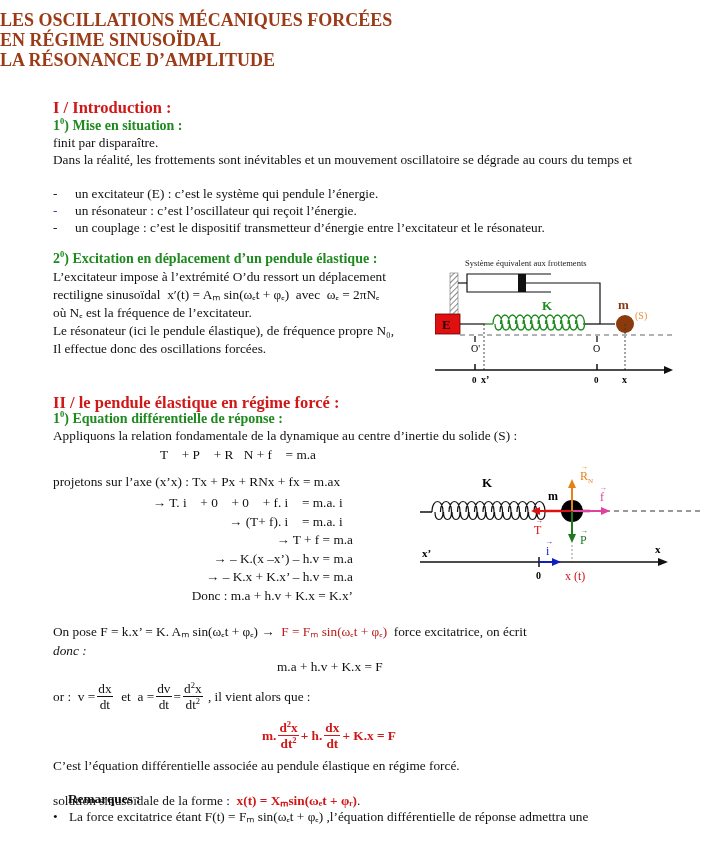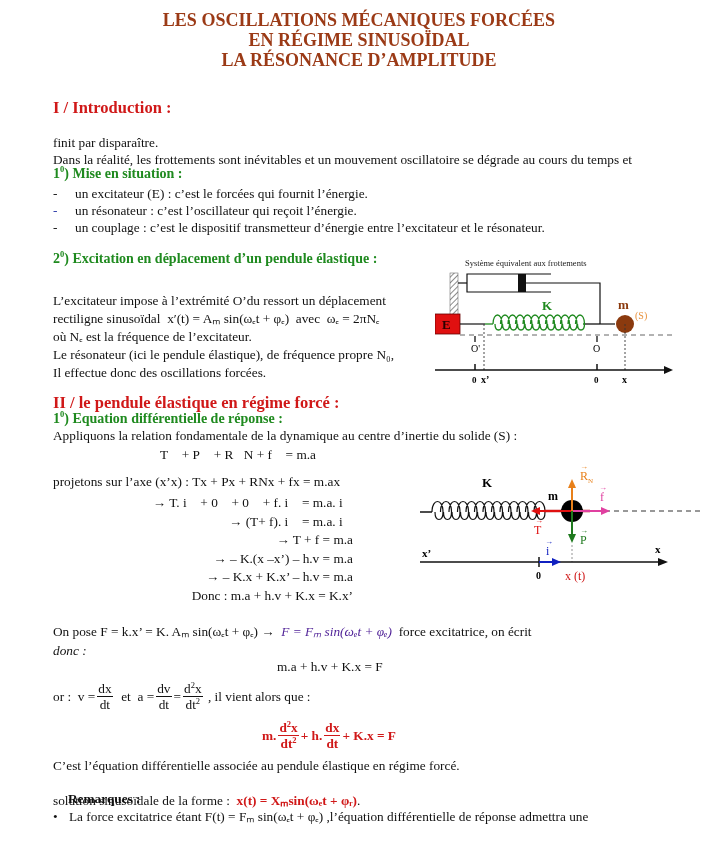--- a/index.html
+++ b/index.html
@@ -1,57 +1,57 @@
 <!DOCTYPE html>
 <html><head>
 <meta charset="utf-8">
 <style>
   html, body { margin:0; padding:0; background:#ffffff; }
   body { width:718px; height:856px; position:relative; overflow:hidden;
          font-family:"Liberation Serif", serif; color:#111; font-size:13.3px; }
   .abs { position:absolute; white-space:nowrap; }
-  .title { font-weight:bold; color:#9b3a16; font-size:18px; text-align:center; line-height:20px; }
+  .title { font-weight:bold; color:#9b3a16; font-size:18px; text-align:left; line-height:20px; }
   .h1 { font-weight:bold; color:#d01818; font-size:16.5px; }
   .h2 { font-weight:bold; color:#1f8a1f; font-size:14px; }
   .p { font-size:13.3px; line-height:17px; }
   .red { color:#d01818; font-weight:bold; }
-  .blue { color:#4c1d95;font-style:italic; }
+  .blue { color:#b91c1c; }
   sub, sup { font-size:8.5px; line-height:0; }
   .frac { display:inline-block; vertical-align:middle; text-align:center; margin:0 2px; }
   .frac span { display:block; line-height:15px; padding:0 1px; }
   .frac .num { border-bottom:1px solid currentColor; }
   svg text { font-family:"Liberation Serif", serif; }
 </style>
 </head>
 <body>
 
 <div class="abs title" style="left:0;width:718px;top:10px;">
   <div>LES OSCILLATIONS MÉCANIQUES FORCÉES</div>
   <div>EN RÉGIME SINUSOÏDAL</div>
   <div>LA RÉSONANCE D’AMPLITUDE</div>
 </div>
 
 <div class="abs h1" style="left:53px;top:98px;">I / Introduction :</div>
-<div class="abs h2" style="left:53px;top:118px;margin-top:48px;">
+<div class="abs h2" style="left:53px;top:118px;">
   <span>1</span><sup>0</sup><span>) Mise en situation :</span>
 </div>
 <div class="abs p" style="left:53px;top:134px;">
   <div>finit par disparaître.</div>
   <div>Dans la réalité, les frottements sont inévitables et un mouvement oscillatoire se dégrade au cours du temps et</div>
 </div>
 <div class="abs p" style="left:53px;top:185px;">
-  <div style="height:17px;"><span style="display:inline-block;width:22px;">-</span><span>un excitateur (E) : c’est le forcées qui fournit l’énergie.</span></div>
+  <div style="height:17px;"><span style="display:inline-block;width:22px;">-</span><span>un excitateur (E) : c’est le système qui pendule l’énergie.</span></div>
   <div style="height:17px;"><span style="display:inline-block;width:22px;color:#2a3aa8;">-</span><span>un résonateur : c’est l’oscillateur qui reçoit l’énergie.</span></div>
   <div style="height:17px;"><span style="display:inline-block;width:22px;">-</span><span>un couplage : c’est le dispositif transmetteur d’énergie entre l’excitateur et le résonateur.</span></div>
 </div>
 
 <div class="abs h2" style="left:53px;top:251px;font-family:'Liberation Serif',serif;">
   <span>2</span><sup>0</sup><span>) Excitation en déplacement d’un pendule élastique :</span>
 </div>
-<div class="abs p" style="left:53px;top:268px;line-height:18px;margin-top:24px;">
+<div class="abs p" style="left:53px;top:268px;line-height:18px;">
   <div>L’excitateur impose à l’extrémité O’du ressort un déplacement</div>
   <div><span>rectiligne sinusoïdal</span>&nbsp; <span>x′(t) = Aₘ sin(ωₑt + φₑ)</span>&nbsp; <span>avec</span>&nbsp; <span>ωₑ = 2πNₑ</span></div>
   <div>où Nₑ est la fréquence de l’excitateur.</div>
   <div>Le résonateur (ici le pendule élastique), de fréquence propre N₀,</div>
   <div>Il effectue donc des oscillations forcées.</div>
 </div>
 
 <svg class="abs" style="left:435px;top:252px;" width="283" height="136">
   <text x="30" y="14" font-size="8.5" fill="#222">Système équivalent aux frottements</text>
 

